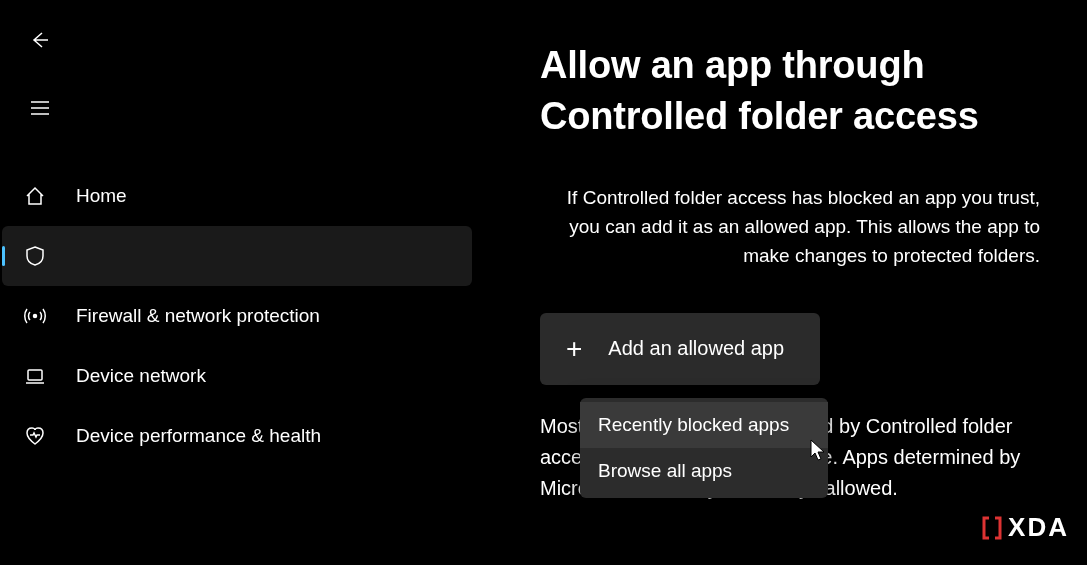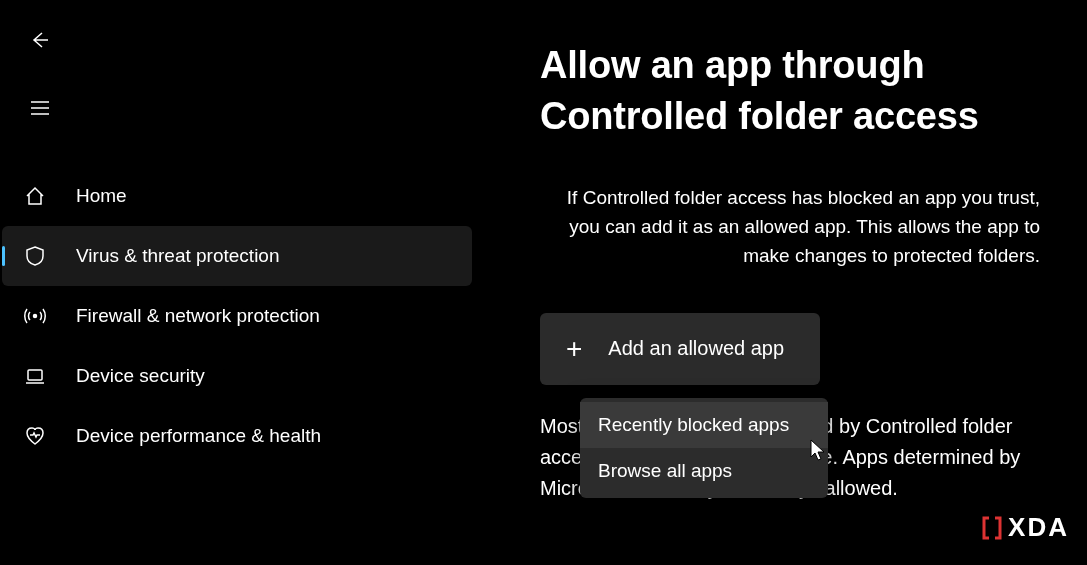--- a/index.html
+++ b/index.html
@@ -193,21 +193,20 @@
         </span>
         <span class="nav-label">Home</span>
       </div>
 
       <div class="nav-item active">
         <span class="nav-icon">
           <svg width="22" height="22" viewBox="0 0 22 22" fill="none" stroke="#fff" stroke-width="1.5">
             <path d="M11 2 L19 5 V11 C19 16 15 19 11 20 C7 19 3 16 3 11 V5 Z"></path>
           </svg>
         </span>
-        <span class="nav-label">Virus &amp; threat protection</span>
       </div>
 
 
       <div class="nav-item">
         <span class="nav-icon">
           <svg width="22" height="22" viewBox="0 0 22 22" fill="none" stroke="#fff" stroke-width="1.5">
             <path d="M6 7 C4 9 4 13 6 15 M3 4 C0 8 0 14 3 18 M16 7 C18 9 18 13 16 15 M19 4 C22 8 22 14 19 18"></path>
             <circle cx="11" cy="11" r="1.5" fill="#fff"></circle>
           </svg>
         </span>
@@ -215,21 +214,21 @@
       </div>
 
 
       <div class="nav-item">
         <span class="nav-icon">
           <svg width="22" height="22" viewBox="0 0 22 22" fill="none" stroke="#fff" stroke-width="1.5">
             <rect x="4" y="5" width="14" height="10" rx="1"></rect>
             <path d="M2 18 H20"></path>
           </svg>
         </span>
-        <span class="nav-label">Device security</span>
+        <span class="nav-label">Device network</span>
       </div>
 
       <div class="nav-item">
         <span class="nav-icon">
           <svg width="22" height="22" viewBox="0 0 22 22" fill="none" stroke="#fff" stroke-width="1.5">
             <path d="M11 19 C11 19 3 13 3 8 C3 5 5 3 8 3 C9.5 3 11 4 11 5 C11 4 12.5 3 14 3 C17 3 19 5 19 8 C19 13 11 19 11 19 Z"></path>
             <path d="M6 10 H9 L10 8 L12 12 L13 10 H16"></path>
           </svg>
         </span>
         <span class="nav-label">Device performance &amp; health</span>

